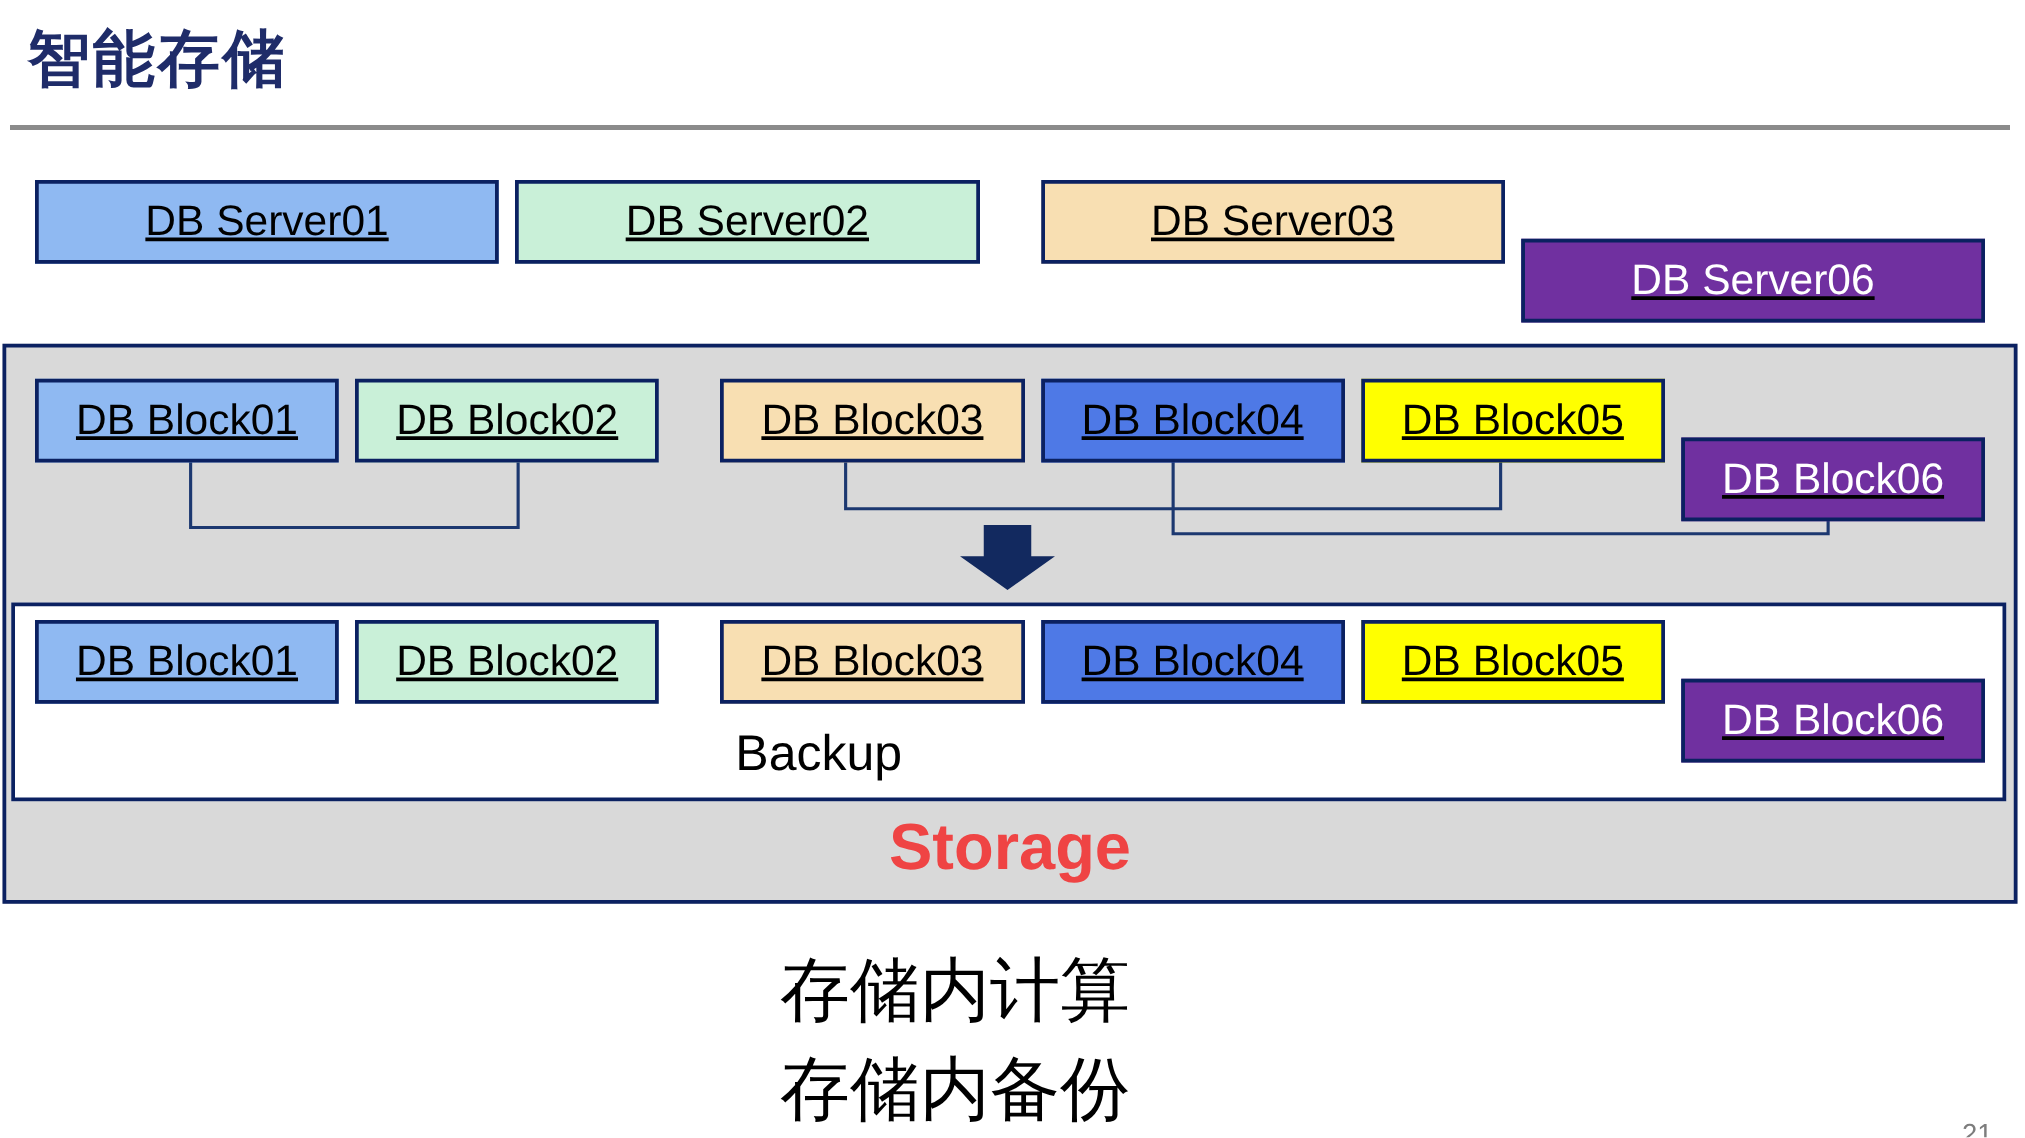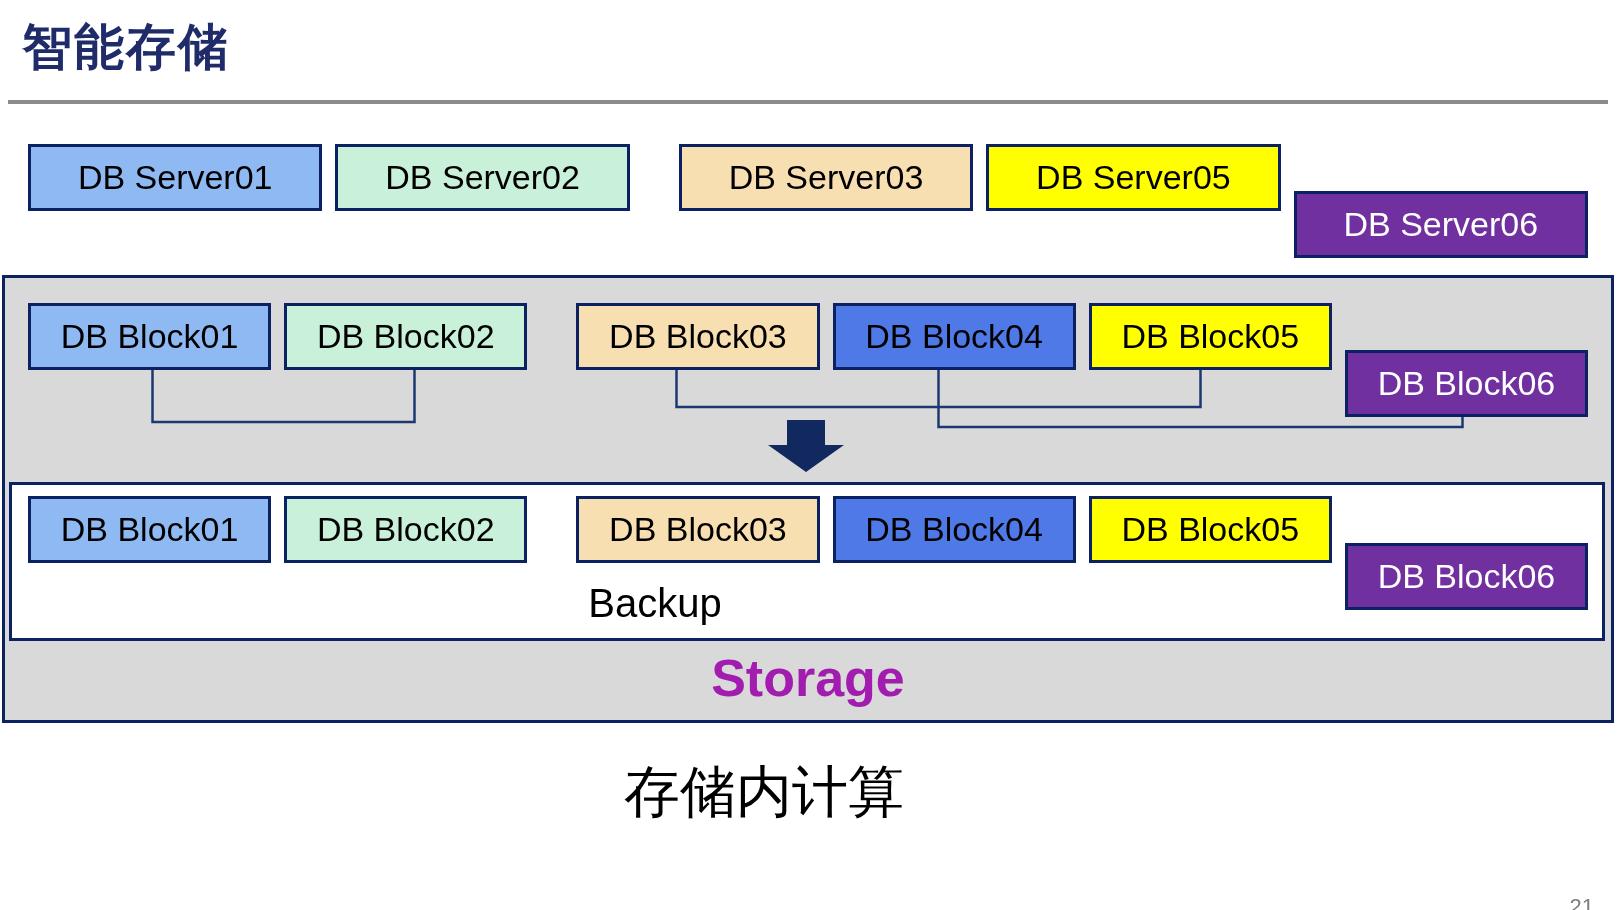--- a/index.html
+++ b/index.html
@@ -9,21 +9,21 @@
   }
   .title{
     position:absolute;left:22px;top:0;font-size:50px;font-weight:bold;
     line-height:95px;color:var(--title,#1F2C69);letter-spacing:2px;white-space:nowrap;
   }
   .title-rule{
     position:absolute;left:8px;top:100px;width:1600px;height:4px;
     background:var(--title-rule,#8B8B8B);
   }
   .row{
-    position:absolute;left:28px;width:1560px;display:flex;gap:13px;
+    position:absolute;left:28px;width:1560px;display:flex;gap:13px;text-decoration:underline;
   }
   .row-servers{top:144px;}
   .row-blocks-top{top:303px;}
   .row-blocks-backup{top:496px;}
   .box{
     flex:1;height:67px;box-sizing:border-box;border:3px solid var(--box-border,#0B2161);
     display:flex;align-items:center;justify-content:center;
     font-size:34px;color:var(--box-text-dark,#000);white-space:nowrap;
   }
   .c1{background:var(--c1,#8FB9F2);}
@@ -39,21 +39,21 @@
   .backup-box{
     position:absolute;left:9px;top:482px;width:1596px;height:159px;box-sizing:border-box;
     border:3px solid var(--box-border,#0B2161);background:#ffffff;
   }
   .backup-label{
     position:absolute;left:9px;top:578px;width:1292px;text-align:center;
     font-size:40px;line-height:50px;color:#000;
   }
   .storage-label{
     position:absolute;left:2px;top:646px;width:1612px;text-align:center;
-    font-size:52px;line-height:64px;font-weight:bold;color:#a21caf;
+    font-size:52px;line-height:64px;font-weight:bold;color:#ef4444;
   }
   .caption{
     position:absolute;left:0;top:752px;width:1528px;text-align:center;
     font-size:56px;line-height:79px;color:#000;
   }
   .page-number{
     position:absolute;right:26px;top:874px;font-size:22px;
     color:var(--page-number,#7D7D7D);
     margin-top:20px;
   }
@@ -66,21 +66,20 @@
 
 <div class="slide">
 
   <div class="title">智能存储</div>
   <div class="title-rule"></div>
 
   <div class="row row-servers">
     <div class="box c1">DB Server01</div>
     <div class="box c2">DB Server02</div>
     <div class="box c3">DB Server03</div>
-    <div class="box c5">DB Server05</div>
     <div class="box c6">DB Server06</div>
   </div>
 
   <div class="storage-panel"></div>
 
   <div class="backup-box"></div>
 
   <svg class="overlay" width="1620" height="910" viewBox="0 0 1620 910">
     <polyline points="152.5,368 152.5,422 414.5,422 414.5,368"></polyline>
     <polyline points="676.5,368 676.5,407 1200.5,407 1200.5,368"></polyline>
@@ -104,17 +103,18 @@
     <div class="box c4">DB Block04</div>
     <div class="box c5">DB Block05</div>
     <div class="box c6">DB Block06</div>
   </div>
 
   <div class="backup-label">Backup</div>
   <div class="storage-label">Storage</div>
 
   <div class="caption">
     <div>存储内计算</div>
+    <div>存储内备份</div>
   </div>
 
   <div class="page-number">21</div>
 
 </div>
 
 </body></html>

